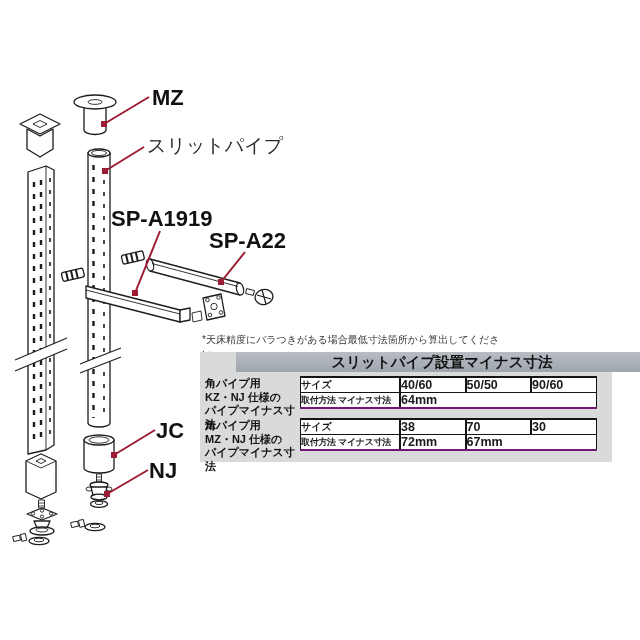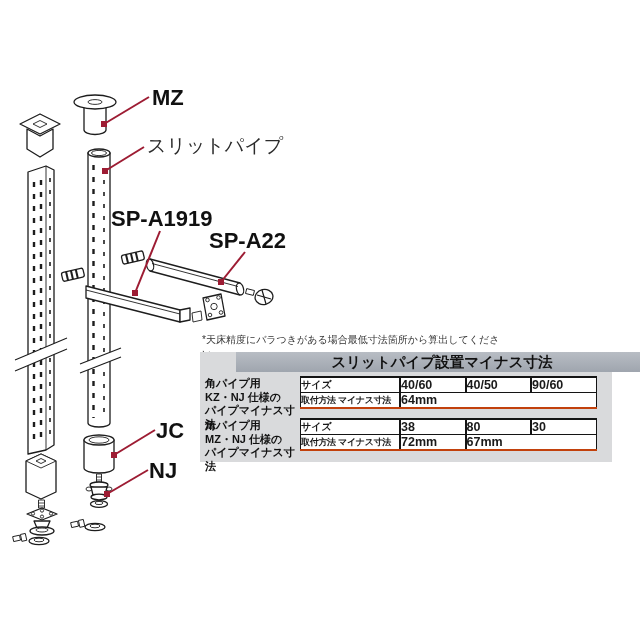--- a/index.html
+++ b/index.html
@@ -27,21 +27,21 @@
          font-size:14.5px;font-weight:700;color:#111;text-align:center;line-height:20px;margin-left:36px;}
   .section{position:absolute;left:0;width:100%;}
   .sec1{top:24px;} .sec2{top:66px;}
   .sec-label{position:absolute;left:5px;top:1px;width:94px;
              font-size:11px;font-weight:700;line-height:13.5px;color:#111;}
   table.spec{position:absolute;left:100px;top:0;width:297px;border-collapse:collapse;
              table-layout:fixed;background:#ffffff;}
   table.spec td{border:1px solid #141414;height:14px;padding:0;text-align:left;
                 vertical-align:middle;overflow:hidden;white-space:nowrap;}
   table.spec tr:first-child td{border-top:2px solid #141414;}
-  table.spec tr:last-child td{border-bottom:2px solid #c2410c;}
+  table.spec tr:last-child td{border-bottom:2px solid #701a75;}
   td.hdr{width:98px;font-size:10px;font-weight:700;}
   td.hdr-small{width:98px;font-size:9px;font-weight:700;letter-spacing:-0.3px;}
   td.val{font-weight:700;font-size:12.5px;border-left-width:2px !important;}
 </style>
 </head>
 <body>
 
 <div class="stage">
 
   <svg width="640" height="640" viewBox="0 0 640 640">
@@ -215,21 +215,21 @@
       <div class="sec-label">
         <div>角パイプ用</div>
         <div>KZ・NJ 仕様の</div>
         <div>パイプマイナス寸法</div>
       </div>
       <table class="spec">
         <tbody>
             <tr>
           <td class="hdr">サイズ</td>
           <td class="val">40/60</td>
-          <td class="val">40/50</td>
+          <td class="val">50/50</td>
           <td class="val">90/60</td>
         </tr>
         <tr>
           <td class="hdr-small">取付方法 マイナス寸法</td>
           <td class="val" colspan="3">64mm</td>
         </tr>
       </tbody>
         </table>
     </div>
 
@@ -237,21 +237,21 @@
       <div class="sec-label">
         <div>角パイプ用</div>
         <div>MZ・NJ 仕様の</div>
         <div>パイプマイナス寸法</div>
       </div>
       <table class="spec">
         <tbody>
             <tr>
           <td class="hdr">サイズ</td>
           <td class="val">38</td>
-          <td class="val">80</td>
+          <td class="val">70</td>
           <td class="val">30</td>
         </tr>
         <tr>
           <td class="hdr-small">取付方法 マイナス寸法</td>
           <td class="val">72mm</td>
           <td class="val" colspan="2">67mm</td>
         </tr>
       </tbody>
         </table>
     </div>

